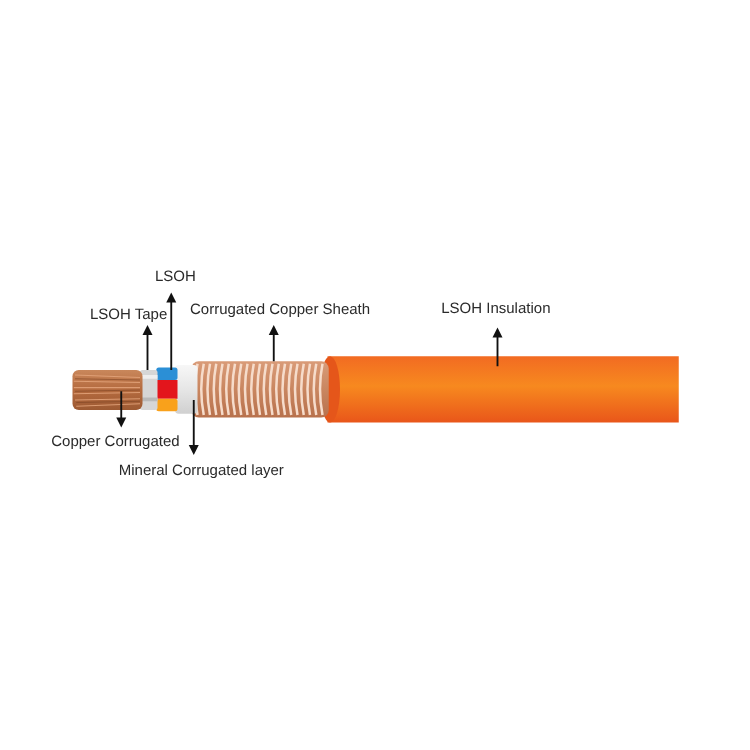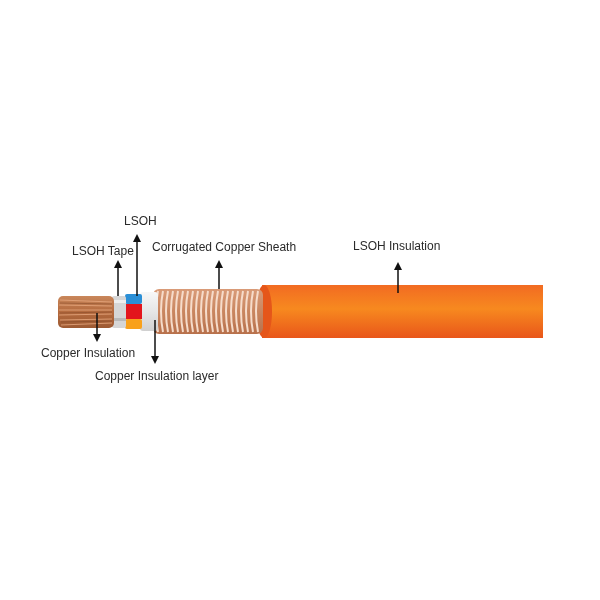--- a/index.html
+++ b/index.html
@@ -130,14 +130,14 @@
       <line x1="155" y1="320" x2="155" y2="358"></line>
       <polygon points="151,356 159,356 155,364" stroke="none"></polygon>
     </g>
   </g>
 </svg>
 
 <div class="label" style="left:124px; top:214px;">LSOH</div>
 <div class="label" style="left:72px; top:244px;">LSOH Tape</div>
 <div class="label" style="left:152px; top:240px;">Corrugated Copper Sheath</div>
 <div class="label" style="left:353px; top:239px;">LSOH Insulation</div>
-<div class="label" style="left:41px; top:346px;">Copper Insulation</div>
-<div class="label" style="left:95px; top:369px;">Copper Insulation layer</div>
+<div class="label" style="left:41px; top:346px;">Copper Corrugated</div>
+<div class="label" style="left:95px; top:369px;">Mineral Corrugated layer</div>
 
 </body></html>

